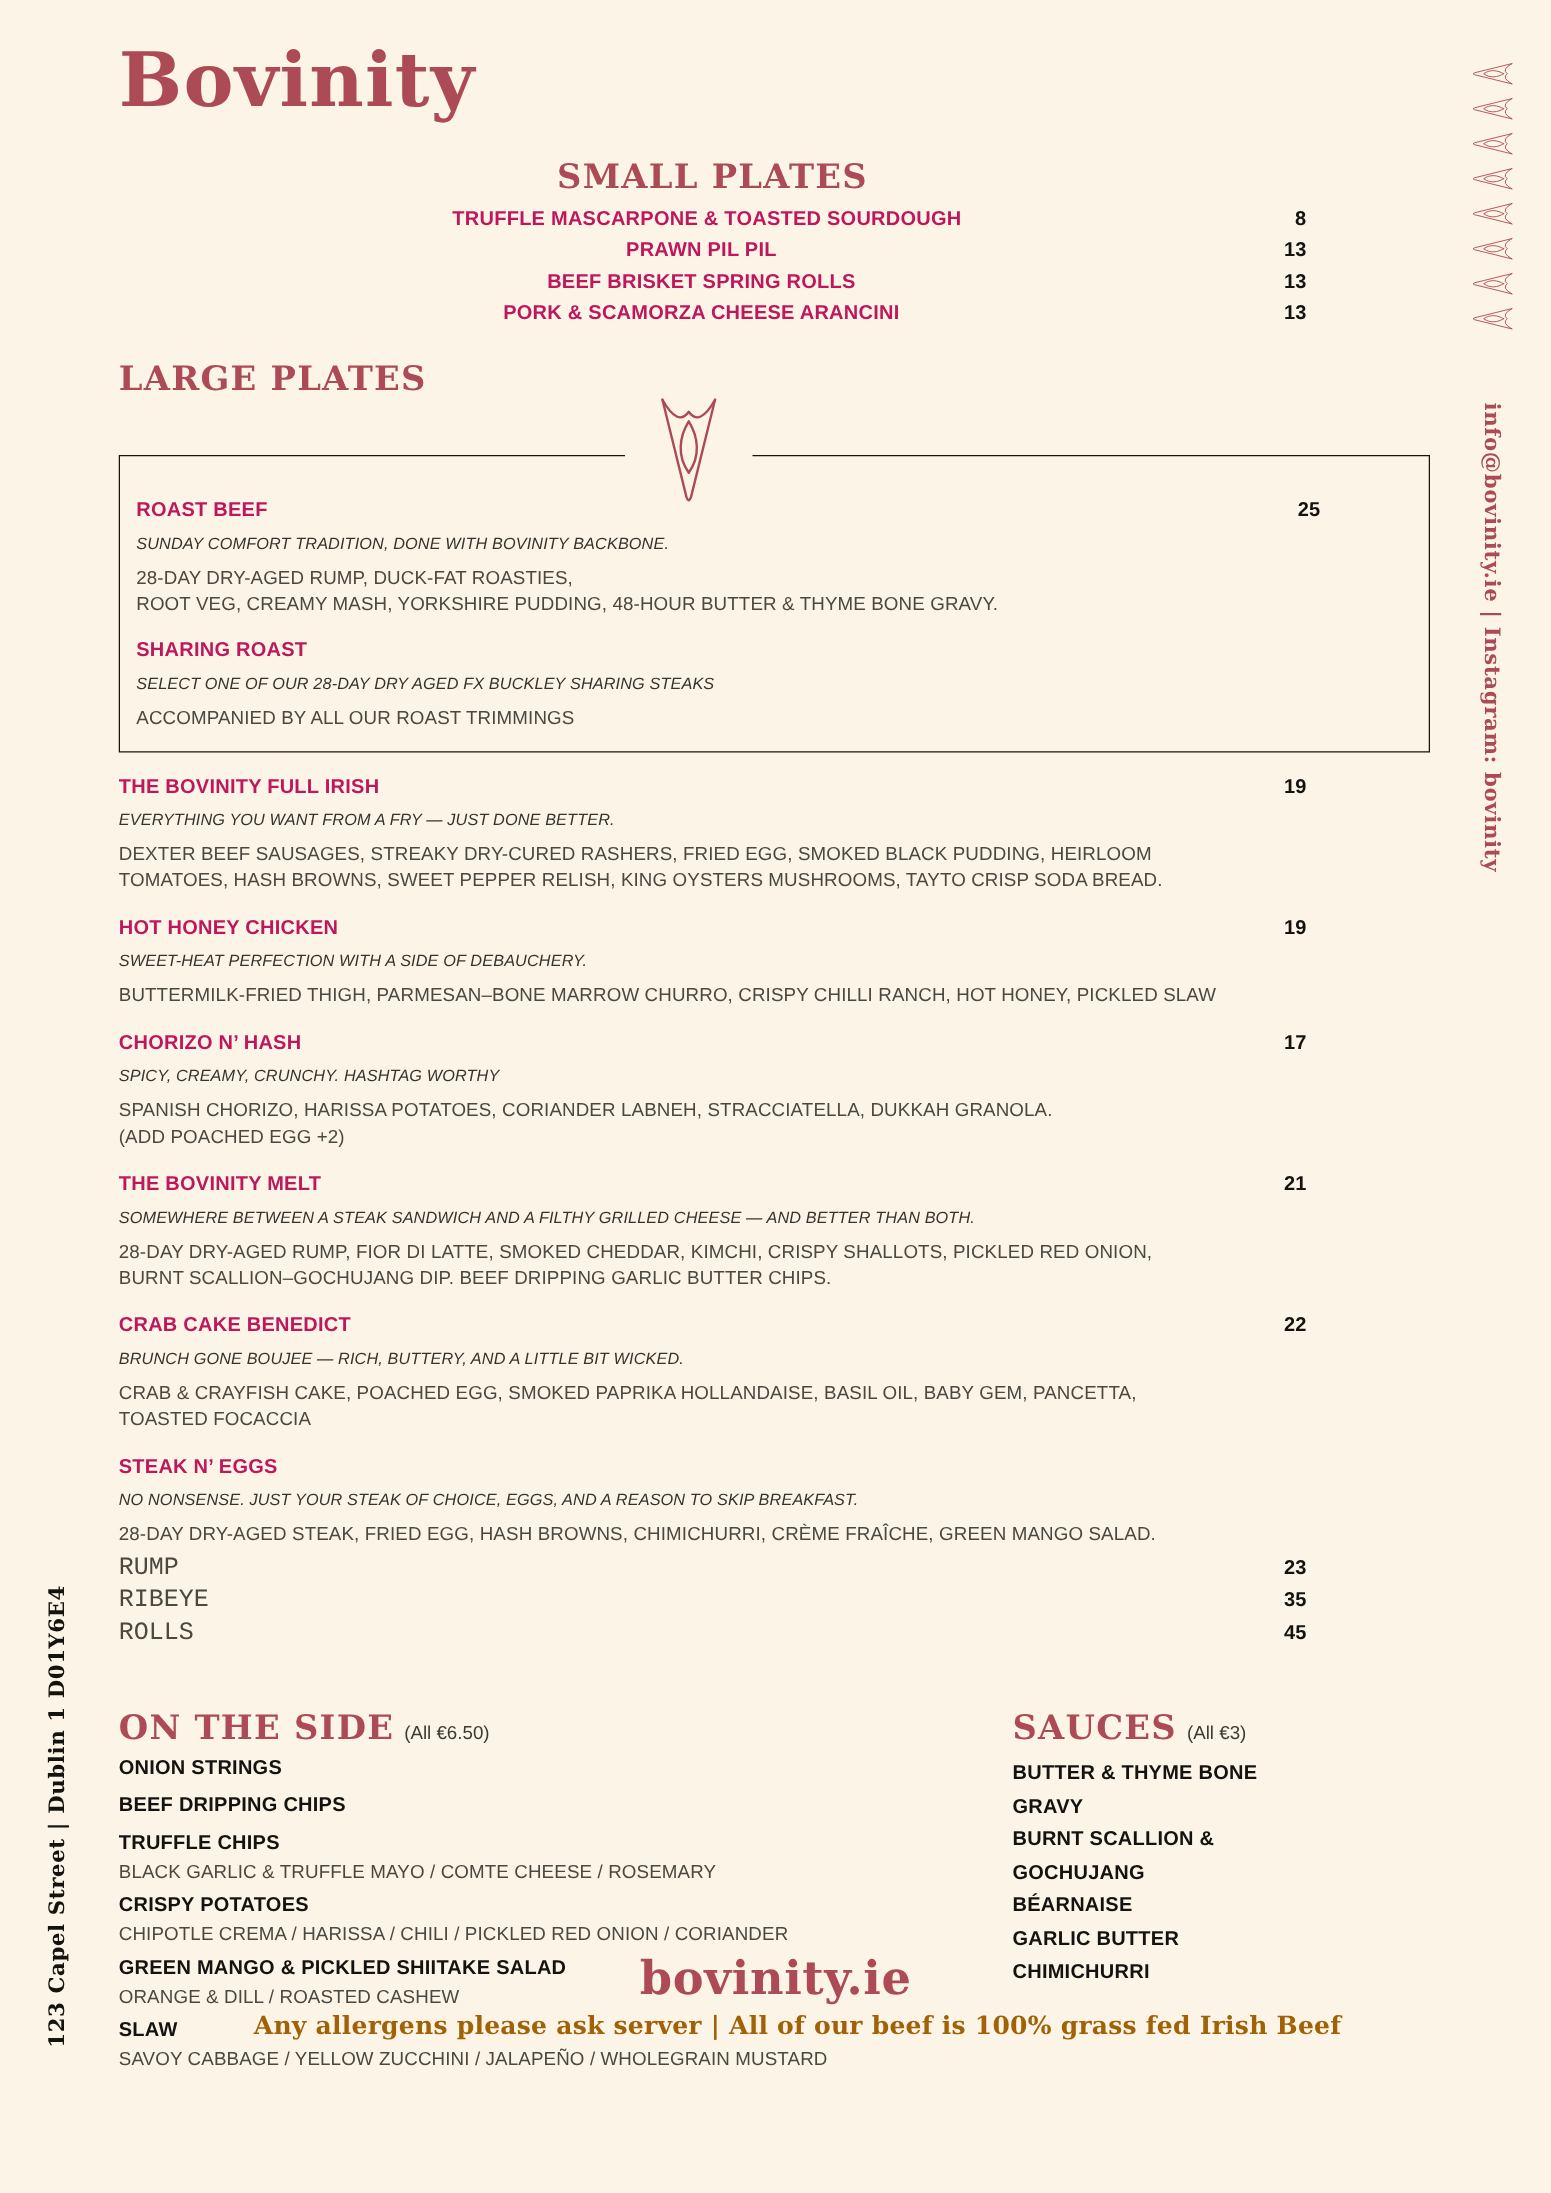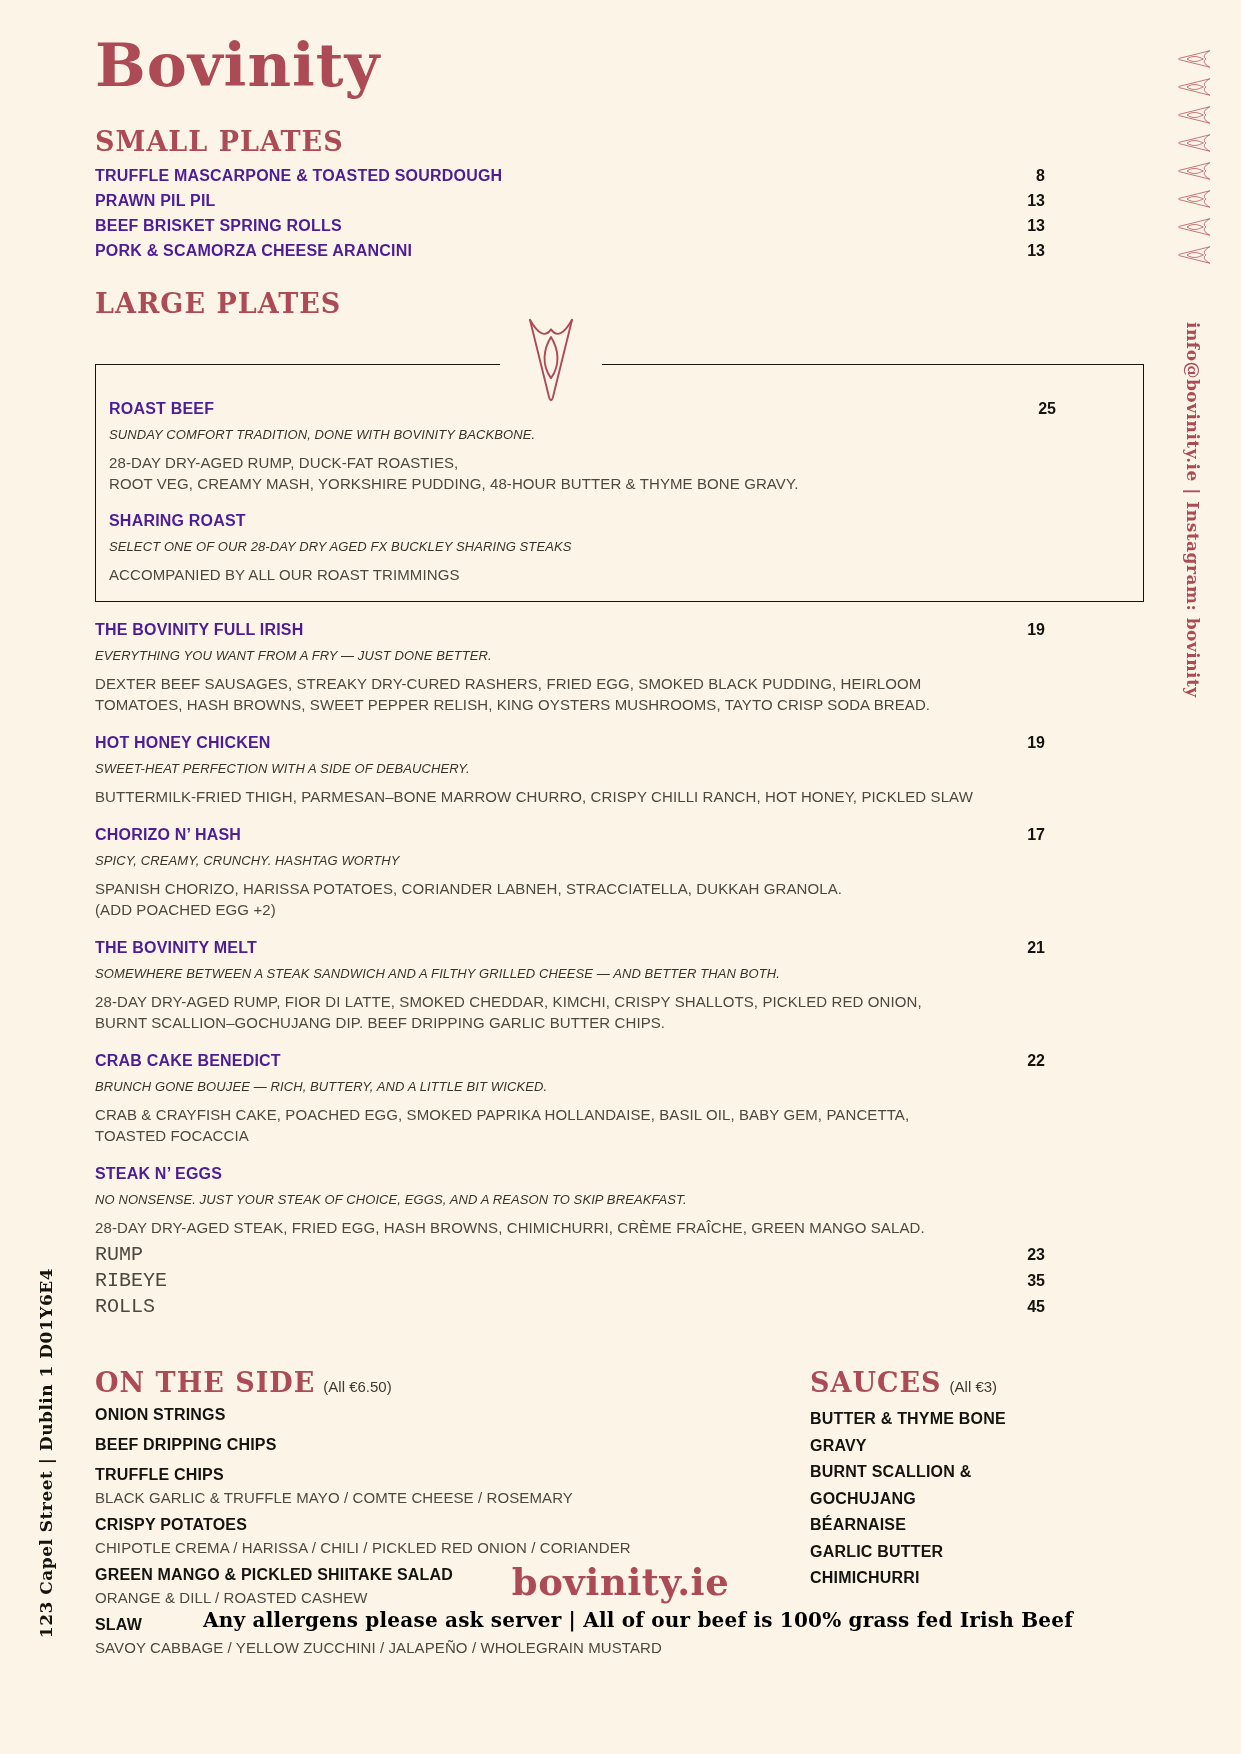--- a/index.html
+++ b/index.html
@@ -19,29 +19,29 @@
     font-family:"DejaVu Serif",serif;font-weight:700;
     font-size:27px;color:#ac4b56;letter-spacing:1px;line-height:1.1;
   }
   .sec-note{
     font-family:"Liberation Sans",sans-serif;font-weight:400;
     font-size:15px;color:#3c3a33;letter-spacing:0;margin-left:8px;
   }
   
   .row{display:flex;align-items:baseline;}
   .row .grow{flex:1;}
-  .item-name{font-weight:700;font-size:16px;letter-spacing:.2px;line-height:25px;color:#4c1d95;}
+  .item-name{font-weight:700;font-size:16px;letter-spacing:.2px;line-height:25px;color:#be185d;}
   .price{font-weight:700;font-size:16px;color:#141310;}
   .tagline{font-style:italic;font-size:13px;color:#35332c;line-height:27px;letter-spacing:.1px;}
   .desc{font-size:15px;color:#4b4840;line-height:21px;letter-spacing:.1px;}
   .plate{margin-top:15px;}
   .plate .desc{margin-top:4px;}
   .variant .item-name-lite{font-size:20px;color:#4b4840;line-height:26px;font-family:Liberation Mono, monospace;}
   
-  .small-plates{margin-top:30px;}
+  .small-plates{margin-top:30px;text-align:center;}
   .large-plates{margin-top:26px;}
   
   .feature-box{
     position:relative;margin-top:46px;margin-left:0;width:947px;
     border:1.6px solid #17150f;
     padding:16px 87px 16px 13px;
     box-sizing:content-box;
   }
   .mark-wrap{
     position:absolute;top:-49px;left:404px;
@@ -58,21 +58,21 @@
   .side-desc{font-size:15px;color:#4b4840;line-height:19px;margin-bottom:5px;letter-spacing:.1px;}
   .sauce-name{font-weight:700;font-size:16px;line-height:26.5px;color:#141310;letter-spacing:.2px;}
   
   .footer{position:absolute;left:0;top:1562px;width:1241px;text-align:center;}
   .footer-site{
     font-family:"DejaVu Serif",serif;font-weight:700;
     font-size:37px;color:#ac4b56;line-height:1.1;letter-spacing:.5px;
   }
   .footer-note{
     font-family:"DejaVu Serif",serif;font-weight:700;
-    font-size:20px;color:#000000;margin-top:5px;letter-spacing:.2px;padding-left:35px;
+    font-size:20px;color:#a16207;margin-top:5px;letter-spacing:.2px;padding-left:35px;
   }
   
   .left-rail{
     position:absolute;left:36px;bottom:116px;
     writing-mode:vertical-rl;transform:rotate(180deg);
     font-family:"DejaVu Serif",serif;font-weight:700;
     font-size:17px;color:#15130e;letter-spacing:.5px;
   }
   .right-rail{
     position:absolute;right:38px;top:322px;

